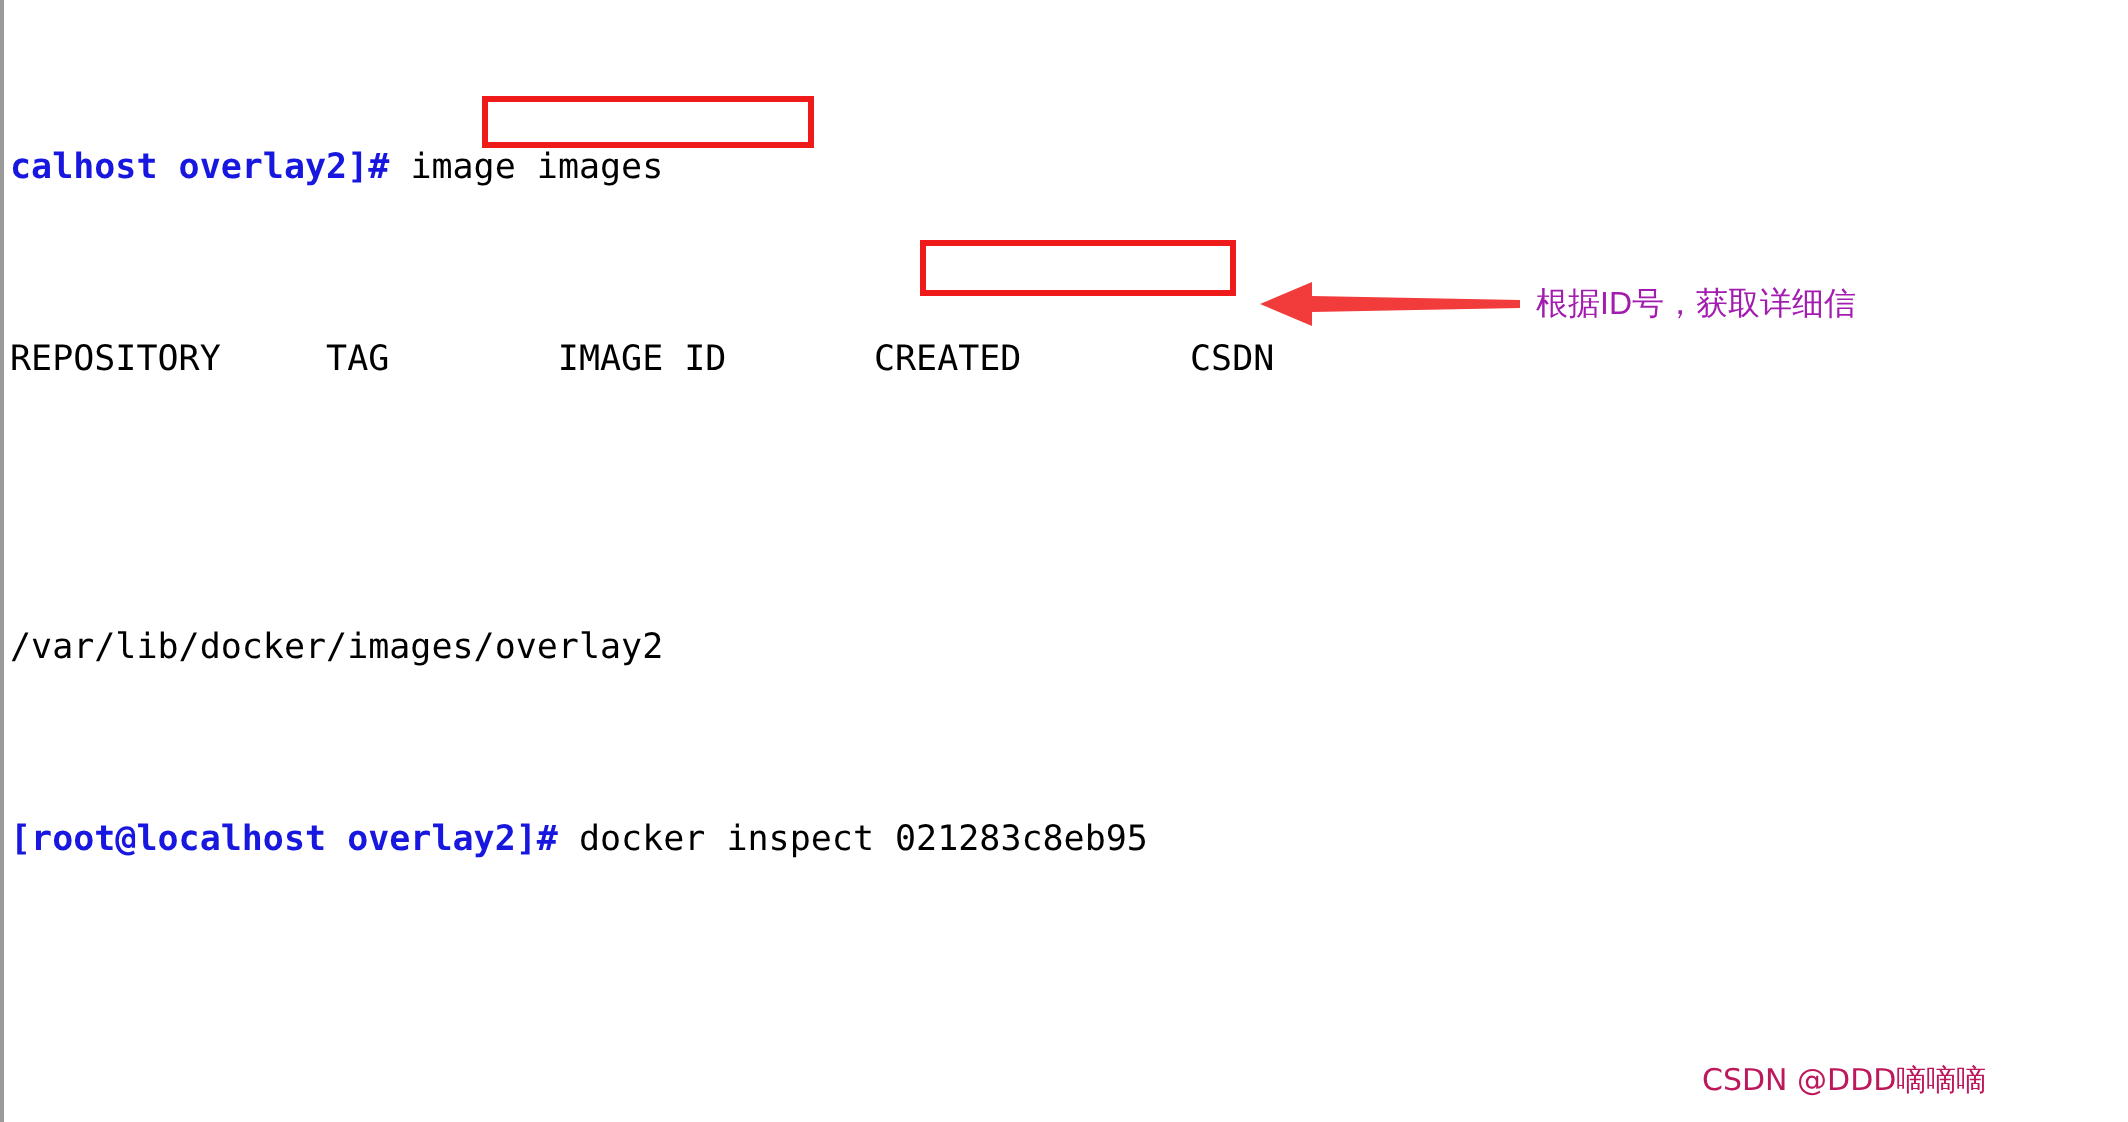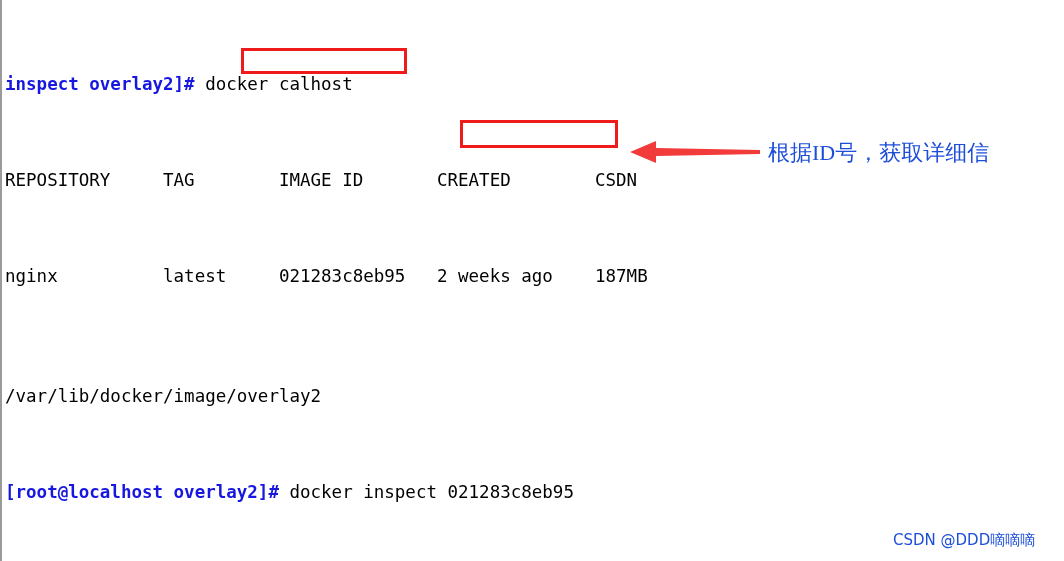--- a/index.html
+++ b/index.html
@@ -79,55 +79,54 @@
     top: 137px;
     width: 130px;
     height: 30px;
   }
 
   
   #annotation {
     position: absolute;
     left: 768px;
     top: 140px;
-    font-family: Liberation Serif, serif;
-    font-size: 22px;
+    font-family: Liberation Sans, sans-serif;
+    font-size: 16px;
     line-height: 26px;
-    color: #1d4ed8;
+    color: #a21caf;
     white-space: pre;
   }
 
   
   #watermark {
     position: absolute;
-    left: 893px;
+    left: 851px;
     top: 531px;
     font-family: "DejaVu Sans", "Liberation Sans", sans-serif;
     font-size: 15px;
-    color: #1d4ed8;
+    color: #be185d;
     white-space: pre;
   }
 </style>
 </head>
 <body>
 
 <div id="screen">
 
   <div id="left-rule"></div>
 
   <div id="term">
 
-    <div class="line"><span class="prompt">inspect overlay2]#</span><span class="cmd"> docker calhost</span></div>
+    <div class="line"><span class="prompt">calhost overlay2]#</span><span class="cmd"> image images</span></div>
 
     <div class="line out">REPOSITORY     TAG        IMAGE ID       CREATED        CSDN</div>
 
-    <div class="line out">nginx          latest     021283c8eb95   2 weeks ago    187MB</div>
 
 
-    <div class="line out">/var/lib/docker/image/overlay2</div>
+    <div class="line out">/var/lib/docker/images/overlay2</div>
 
     <div class="line"><span class="prompt">[root@localhost overlay2]#</span><span class="cmd"> docker inspect 021283c8eb95</span></div>
 
     
     
     
     
     
     
     

